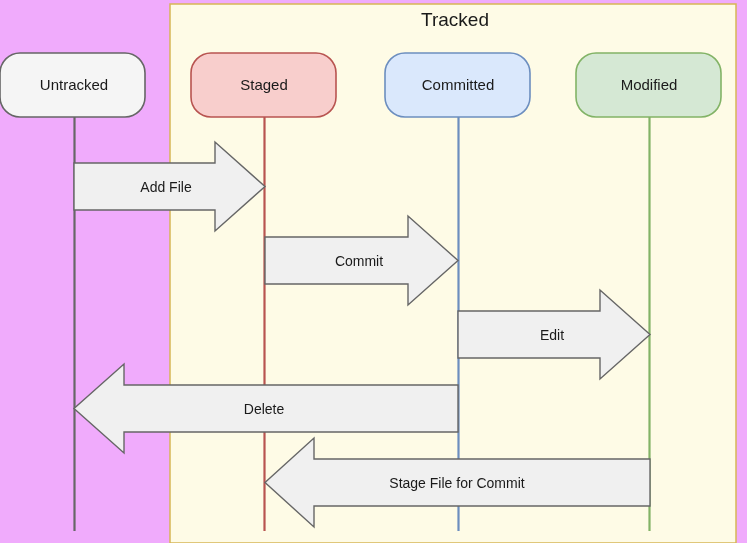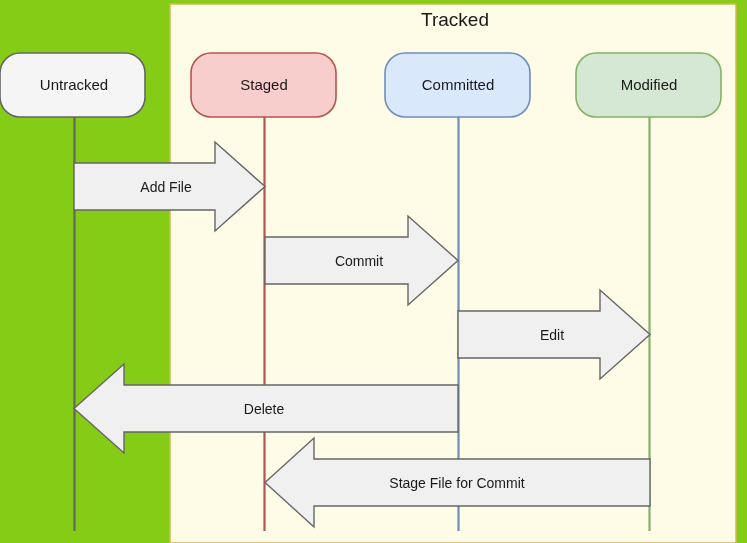--- a/index.html
+++ b/index.html
@@ -10,21 +10,21 @@
   body {
     width: 747px;
     height: 543px;
     font-family: "Liberation Sans", sans-serif;
     overflow: hidden;
   }
   #diagram-root {
     position: relative;
     width: 747px;
     height: 543px;
-    background: #84cc16;
+    background: #f0abfc;
   }
   svg.diagram-canvas {
     position: absolute;
     left: 0;
     top: 0;
     width: 747px;
     height: 543px;
     display: block;
   }
   .node-label {

